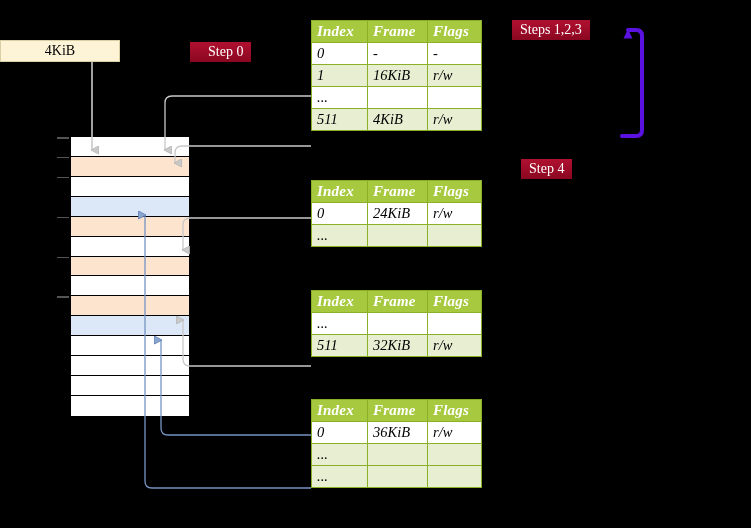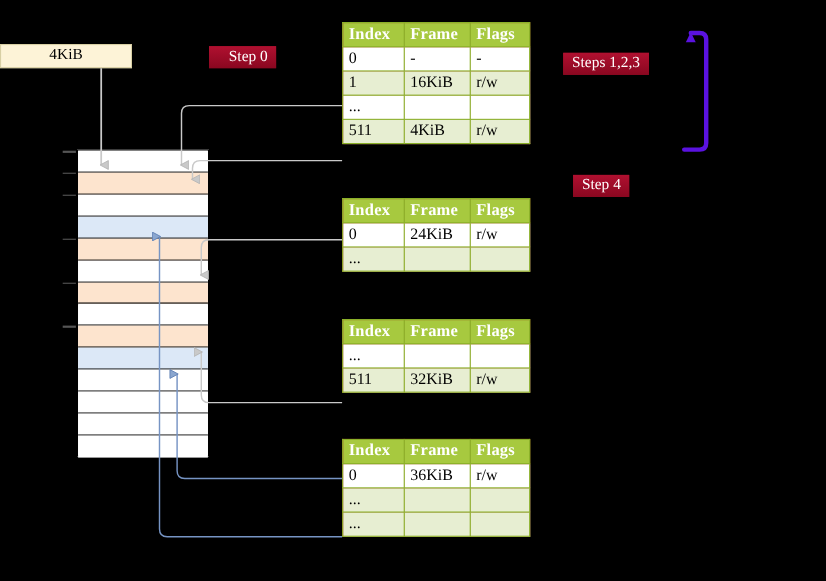--- a/index.html
+++ b/index.html
@@ -1,22 +1,22 @@
 <!DOCTYPE html>
 <html><head>
 <meta charset="utf-8">
 <style>
   html,body{margin:0;padding:0;background:#000;}
   body{width:751px;height:528px;position:relative;overflow:hidden;
        font-family:"Liberation Serif", serif;}
   .canvas{position:absolute;left:0;top:0;width:751px;height:528px;}
 
   
-  .ptable{position:absolute;border-collapse:collapse;background:#b91c1c;
-          font-size:14.5px;color:#000;border:1px solid #8ab028;}
+  .ptable{position:absolute;border-collapse:collapse;background:#d946ef;
+          font-size:14.5px;color:#000;border:1px solid #8ab028;font-style:italic;}
   .ptable td,.ptable th{border:1px solid #8ab028;padding:2px 5px;
           text-align:left;vertical-align:middle;height:21px;box-sizing:border-box;
           font-weight:normal;}
   .ptable th{background:#a7c93f;color:#ffffff;font-weight:bold;font-size:15px;
           border-color:#8ab028;letter-spacing:.2px;}
   .ptable tr.alt td{background:#e7eed2;}
   .ptable tr.white td{background:#ffffff;}
   .ptable td.hl{background:#ffffa0;}
   .c-index{width:56px;}
   .c-frame{width:60px;}
@@ -52,21 +52,21 @@
 </head>
 <body>
 
 <div class="canvas">
 
   <div class="kbox">
     <span>4KiB</span>
   </div>
 
   <div class="badge badge-red" style="left:190px;top:42px;padding-left:18px;">Step 0</div>
-  <div class="badge badge-red" style="left:512px;top:20px;margin-top:28px;">Steps 1,2,3</div>
+  <div class="badge badge-red" style="left:512px;top:20px;">Steps 1,2,3</div>
   <div class="badge badge-red" style="left:521px;top:159px;">Step 4</div>
 
   <div class="memcol" id="memcol">
       <div class="memrow m-white" style="top:0.00px;height:19.93px;"></div>
       <div class="memrow m-orange" style="top:19.93px;height:19.93px;"></div>
       <div class="memrow m-white" style="top:39.86px;height:19.93px;"></div>
       <div class="memrow m-blue" style="top:59.79px;height:19.93px;"></div>
       <div class="memrow m-orange" style="top:79.71px;height:19.93px;"></div>
       <div class="memrow m-white" style="top:99.64px;height:19.93px;"></div>
       <div class="memrow m-orange" style="top:119.57px;height:19.93px;"></div>

